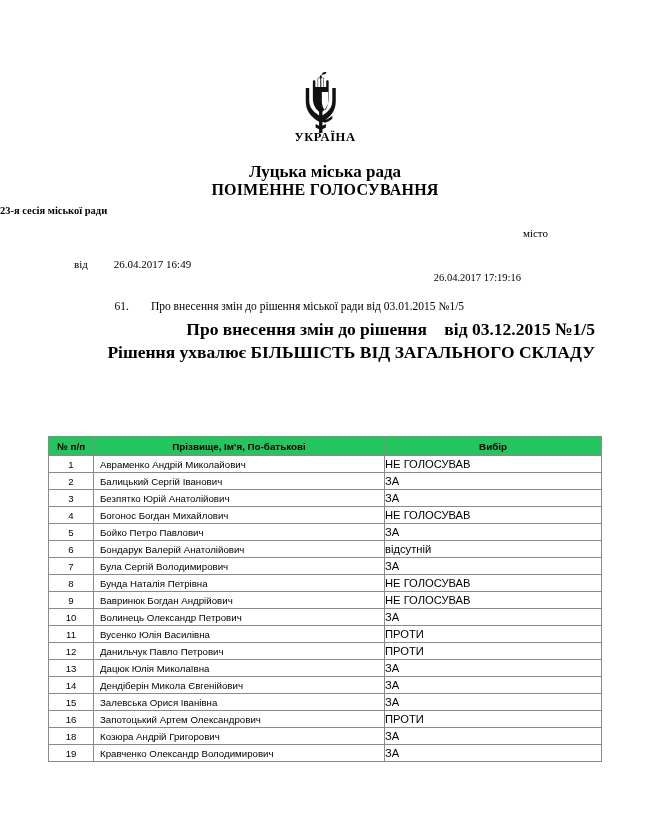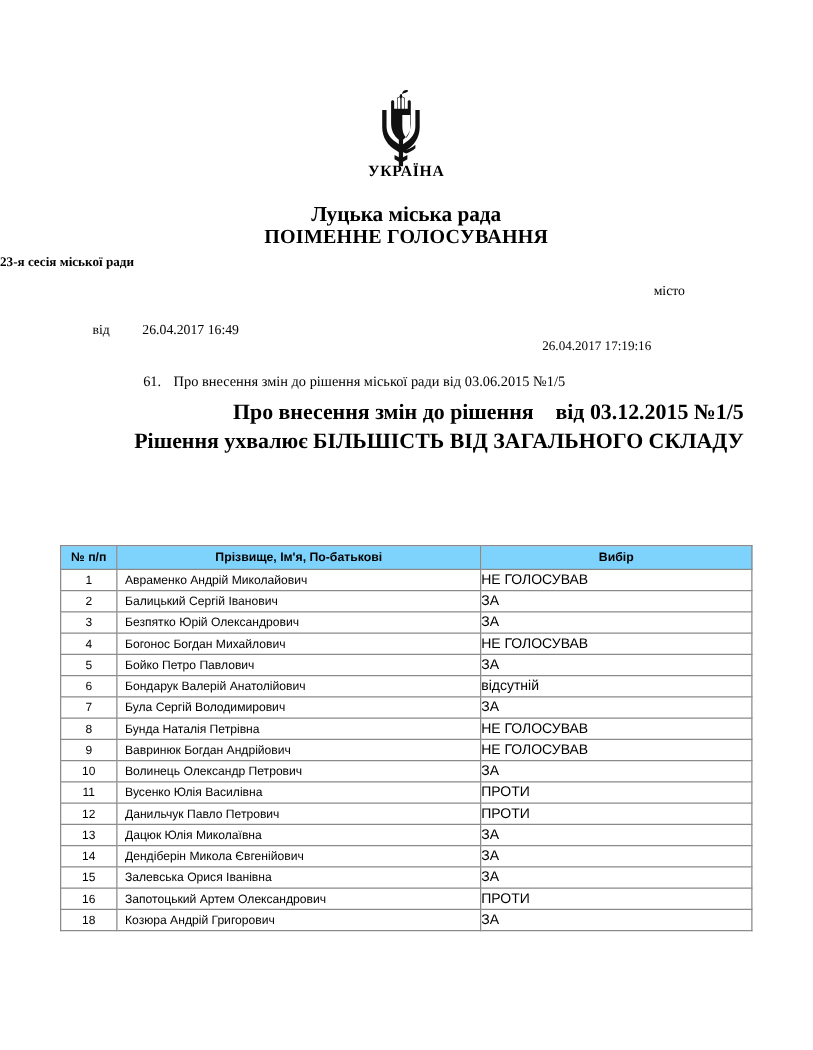--- a/index.html
+++ b/index.html
@@ -112,21 +112,21 @@
     line-height: 1.1;
   }
   .agenda-line {
     position: absolute;
     top: 287px;
     left: 103px;
     font-size: 11.5px;
     line-height: 1.15;
     white-space: pre;
   }
-  .agenda-line .agenda-num { margin-right: 10px; }
+  .agenda-line .agenda-num { margin-right: 22px; }
 
   
   .headline {
     position: absolute;
     top: 318px;
     left: 55px;
     width: 540px;
     text-align: right;
     font-size: 17.5px;
     font-weight: bold;
@@ -156,21 +156,21 @@
     height: 16px;
     font-size: 9.6px;
     line-height: 15px;
     vertical-align: middle;
   }
   .vote-table thead th {
     height: 18px;
     line-height: 17px;
     font-weight: bold;
     font-size: 9.8px;
-    background: #7dd3fc;
+    background: #22c55e;
     text-align: center;
   }
   .vote-table thead th.h-name { text-align: center; }
 
   .vote-table td.num {
     text-align: center;
     font-size: 9.6px;
   }
   .vote-table td.name {
     text-align: left;
@@ -268,21 +268,21 @@
 
   <div class="city-label">місто</div>
 
   <div class="from-line">
     <span class="from-word">від</span><span>26.04.2017 16:49</span>
   </div>
 
   <div class="stamp-time">26.04.2017 17:19:16</div>
 
   <div class="agenda-line">
-    <span class="agenda-num">61.</span><span>Про внесення змін до рішення міської ради від 03.06.2015 №1/5</span>
+    <span class="agenda-num">61.</span><span>Про внесення змін до рішення міської ради від 03.01.2015 №1/5</span>
   </div>
 
   <div class="headline">
     <span class="l1">Про внесення змін до рішення    від 03.12.2015 №1/5</span>
     <span class="l2">Рішення ухвалює БІЛЬШІСТЬ ВІД ЗАГАЛЬНОГО СКЛАДУ</span>
   </div>
 
   <table class="vote-table">
     <colgroup>
       <col class="c-num">
@@ -302,21 +302,21 @@
           <td class="name">Авраменко Андрій Миколайович</td>
           <td class="vote">НЕ ГОЛОСУВАВ</td>
         </tr>
         <tr>
           <td class="num">2</td>
           <td class="name">Балицький Сергій Іванович</td>
           <td class="vote">ЗА</td>
         </tr>
         <tr>
           <td class="num">3</td>
-          <td class="name">Безпятко Юрій Олександрович</td>
+          <td class="name">Безпятко Юрій Анатолійович</td>
           <td class="vote">ЗА</td>
         </tr>
         <tr>
           <td class="num">4</td>
           <td class="name">Богонос Богдан Михайлович</td>
           <td class="vote">НЕ ГОЛОСУВАВ</td>
         </tr>
         <tr>
           <td class="num">5</td>
           <td class="name">Бойко Петро Павлович</td>
@@ -375,16 +375,21 @@
         <tr>
           <td class="num">16</td>
           <td class="name">Запотоцький Артем Олександрович</td>
           <td class="vote">ПРОТИ</td>
         </tr>
         <tr>
           <td class="num">18</td>
           <td class="name">Козюра Андрій Григорович</td>
           <td class="vote">ЗА</td>
         </tr>
+        <tr>
+          <td class="num">19</td>
+          <td class="name">Кравченко Олександр Володимирович</td>
+          <td class="vote">ЗА</td>
+        </tr>
       </tbody>
   </table>
 
 </div>
 
 </body></html>

